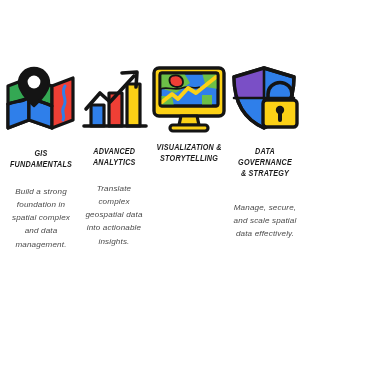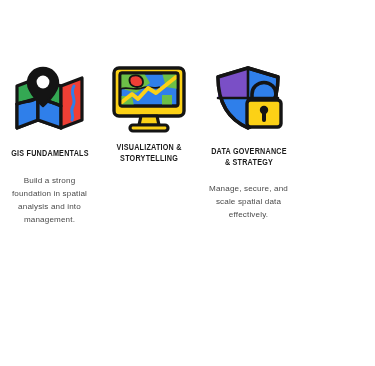--- a/index.html
+++ b/index.html
@@ -28,20 +28,21 @@
     position: absolute;
     top: 60px;
     left: 0;
     width: 298px;
     display: flex;
     flex-direction: row;
     align-items: flex-start;
     justify-content: space-between;
     padding: 0 4px;
     box-sizing: border-box;
+    font-style: italic;
   }
 
   .column {
     width: 91px;
     display: flex;
     flex-direction: column;
     align-items: center;
     text-align: center;
   }
 
@@ -81,21 +82,21 @@
 
   
   .column.c1 .col-title { margin-top: 10px; }
   .column.c2 .col-title { margin-top: 8px; }
   .column.c3 .col-title { margin-top: 4px; }
   .column.c4 .col-title { margin-top: 8px; }
 
   .column.c1 .col-body { margin-top: 15px; }
   .column.c2 .col-body { margin-top: 14px; }
   .column.c3 .col-body { margin-top: 14px; }
-  .column.c4 .col-body { margin-top: 14px; }
+  .column.c4 .col-body { margin-top: 22px; }
 </style>
 </head>
 <body>
 
 <div class="board">
 
   <div class="columns">
 
     <div class="column c1">
       <div class="icon-wrap">
@@ -115,23 +116,41 @@
             <path d="M4 40 C11 36 17 40 25 33 C33 39 40 37 48 42" fill="none"></path>
           </g>
 
           <g>
             <path d="M30 4 C21.5 4 15 10.5 15 19 C15 29 30 42 30 42 C30 42 45 29 45 19 C45 10.5 38.5 4 30 4 Z" fill="#141414" stroke="#141414" stroke-width="2.4" stroke-linejoin="round"></path>
             <circle cx="30" cy="18" r="6.4" fill="#ffffff"></circle>
           </g>
         </svg>
       </div>
       <div class="col-title">GIS FUNDAMENTALS</div>
-      <div class="col-body">Build a strong foundation in spatial analysis and into management.</div>
-    </div>
-
+      <div class="col-body">Build a strong foundation in spatial complex and data management.</div>
+    </div>
+
+    <div class="column c2">
+      <div class="icon-wrap">
+        <svg width="72" height="70" viewBox="0 0 72 70" aria-hidden="true">
+
+          <rect x="13" y="41" width="13" height="21" fill="#2f7fea" stroke="#141414" stroke-width="3.2" stroke-linejoin="round"></rect>
+          <rect x="31" y="29" width="13" height="33" fill="#ef3f35" stroke="#141414" stroke-width="3.2" stroke-linejoin="round"></rect>
+          <rect x="49" y="20" width="13" height="42" fill="#fcd116" stroke="#141414" stroke-width="3.2" stroke-linejoin="round"></rect>
+
+          <path d="M6 62 L68 62" stroke="#141414" stroke-width="3.6" stroke-linecap="round"></path>
+
+          <path d="M8 45 L22 29 L32 38 L56 12" fill="none" stroke="#141414" stroke-width="3.6" stroke-linecap="round" stroke-linejoin="round"></path>
+          <path d="M44 9 L59 8 L58 23" fill="none" stroke="#141414" stroke-width="3.6" stroke-linecap="round" stroke-linejoin="round"></path>
+        </svg>
+      </div>
+      <div class="col-title">ADVANCED
+ANALYTICS</div>
+      <div class="col-body">Translate complex geospatial data into actionable insights.</div>
+    </div>
 
     <div class="column c3">
       <div class="icon-wrap">
         <svg width="78" height="72" viewBox="0 0 78 72" aria-hidden="true">
 
           <rect x="4" y="5" width="70" height="48" rx="5" fill="#fcd116" stroke="#141414" stroke-width="3.4" stroke-linejoin="round"></rect>
 
           <rect x="10" y="10" width="58" height="33" rx="2" fill="#2f7fea" stroke="#141414" stroke-width="2.8" stroke-linejoin="round"></rect>
           <g clip-path="url(#screenclip)">
 

